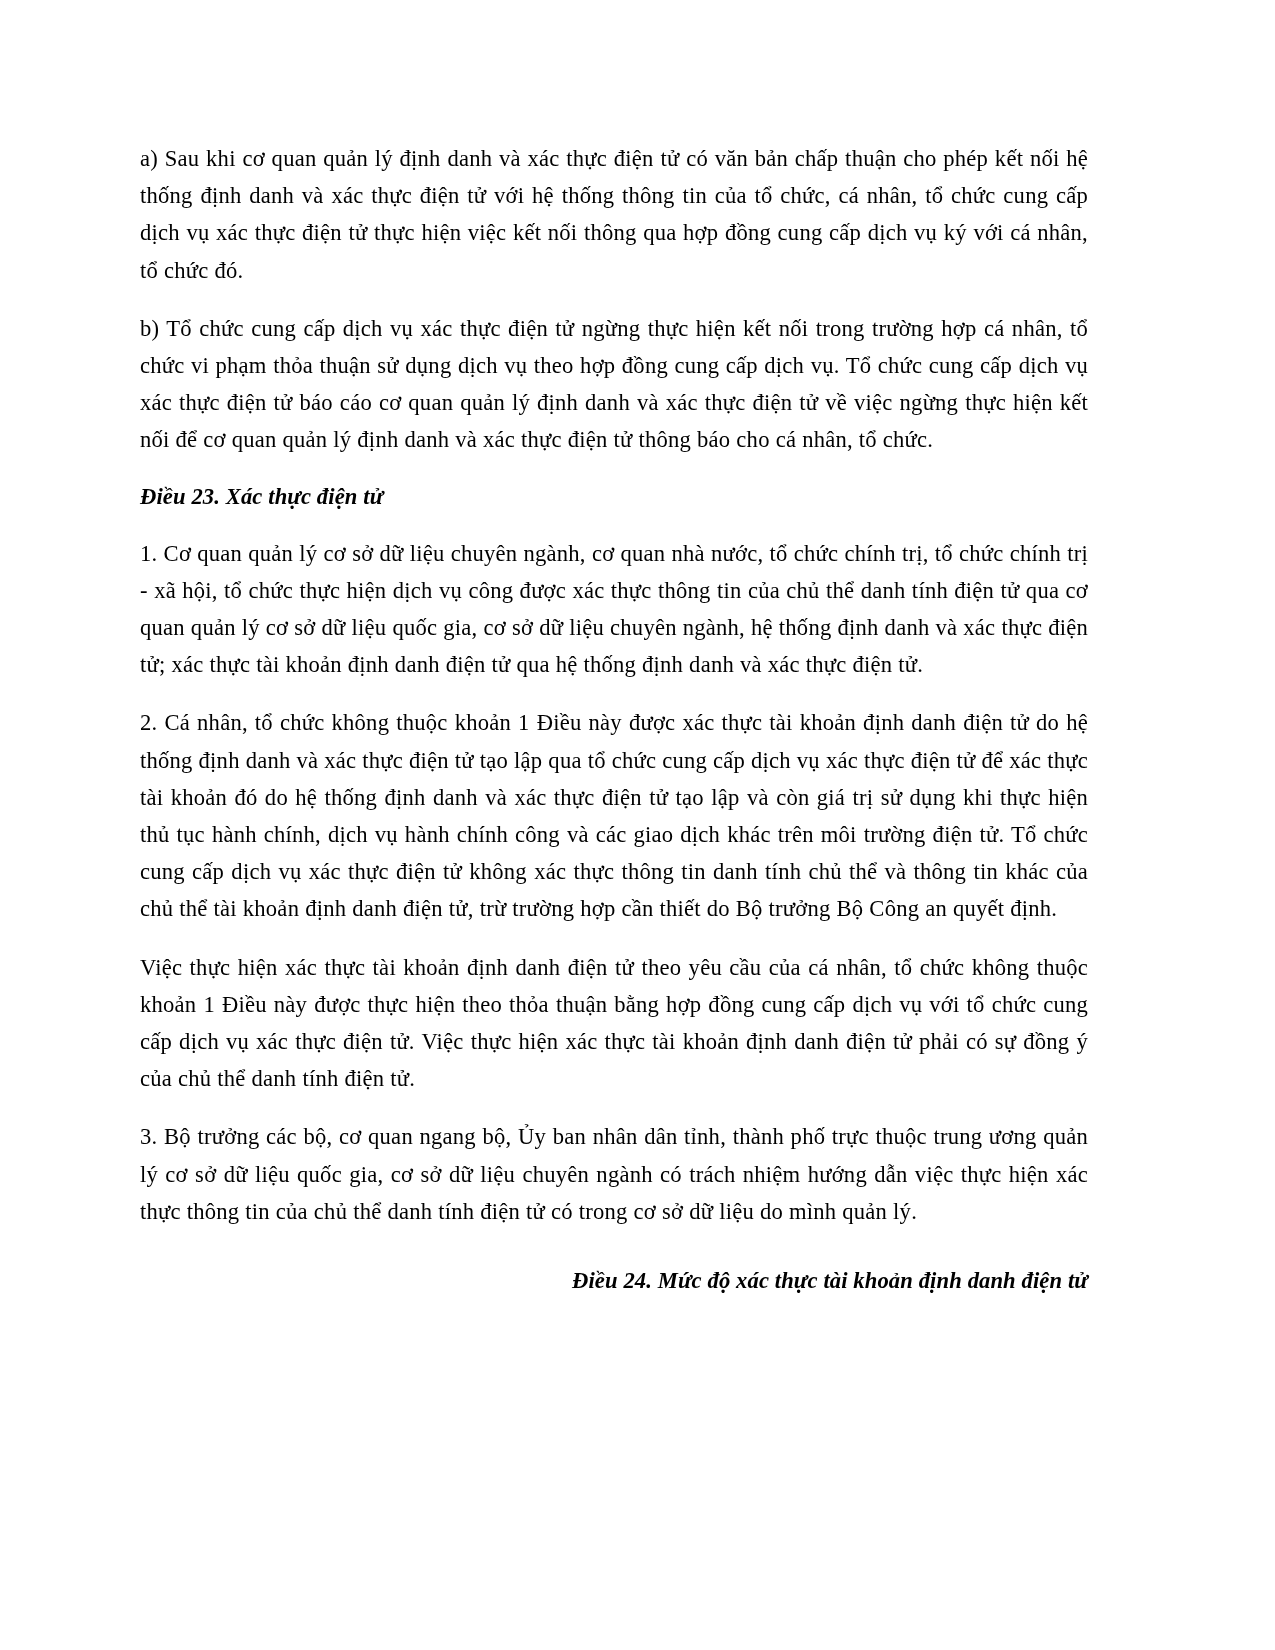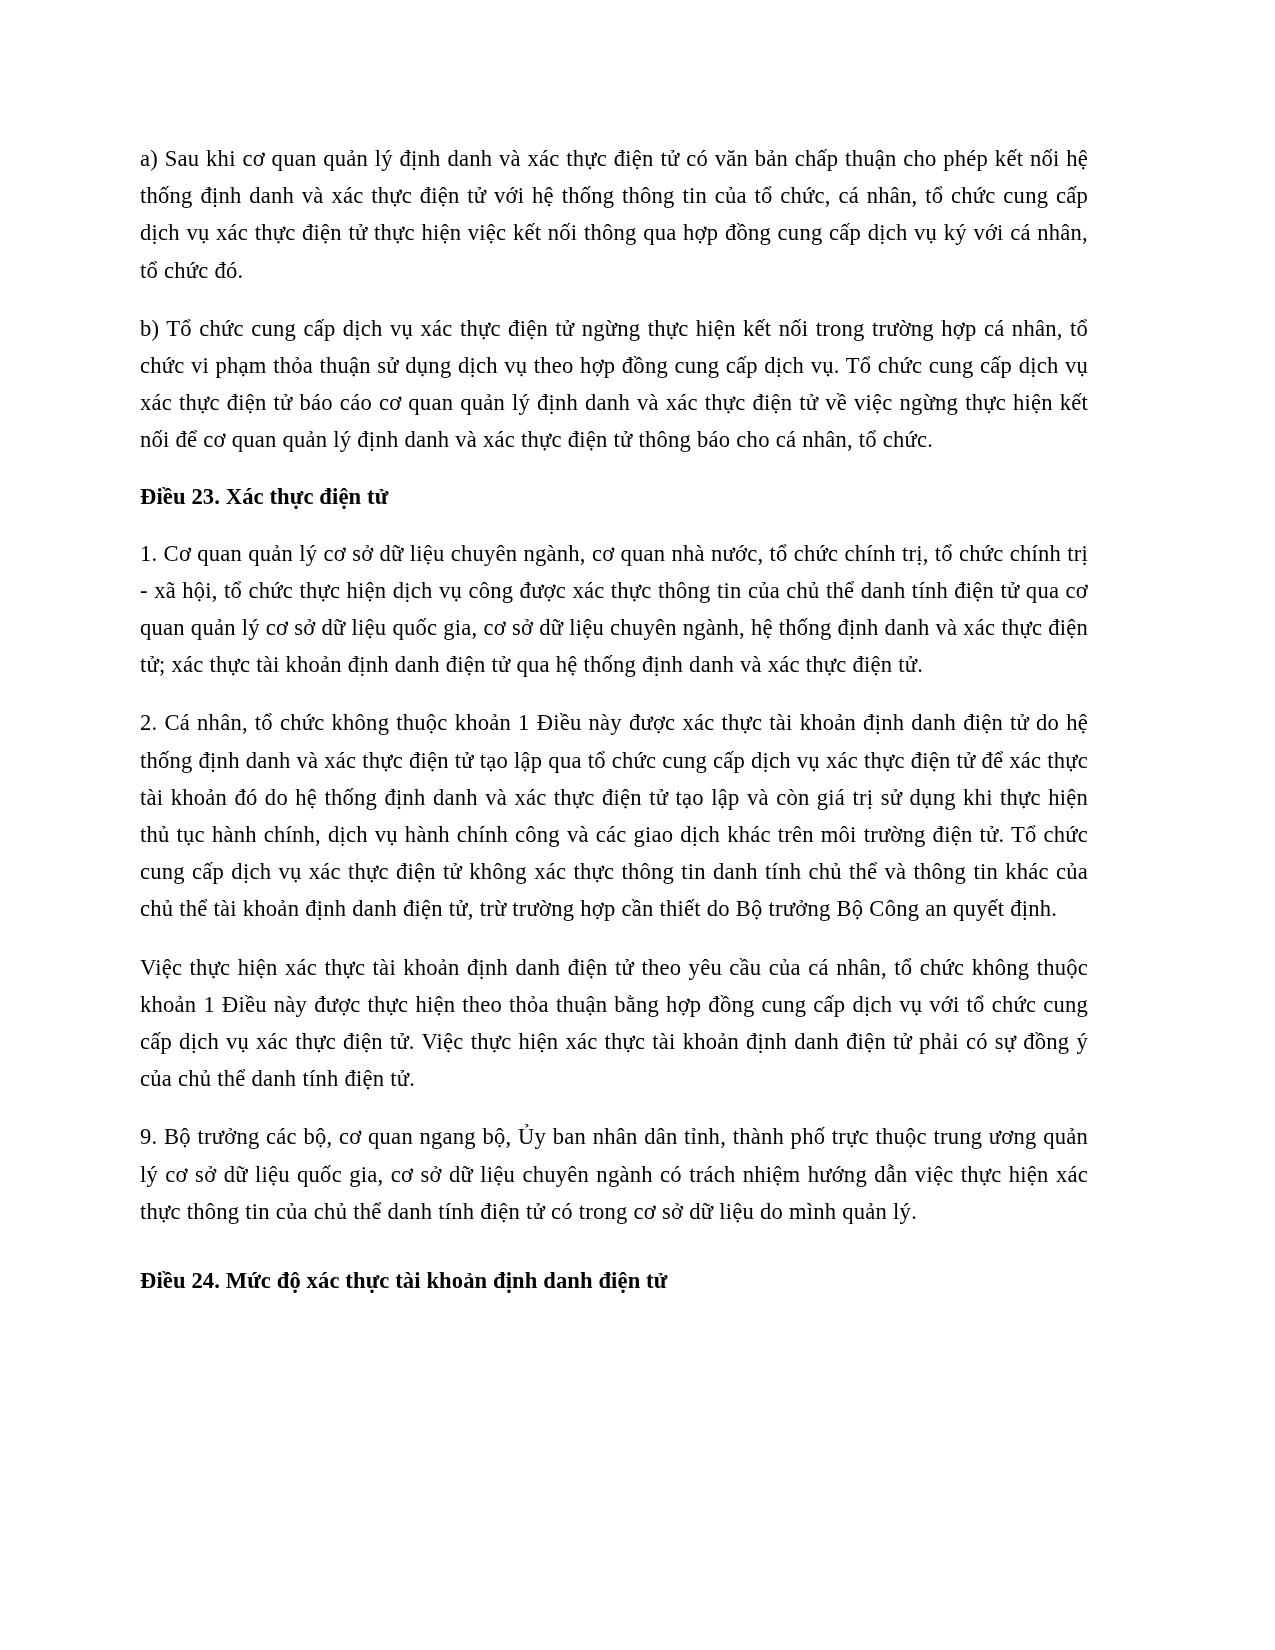--- a/index.html
+++ b/index.html
@@ -37,42 +37,44 @@
   p.body-text:last-child {
     margin-bottom: 0;
   }
   h2.article-heading {
     margin: 20px 0 22px 0;
     font-size: 22.6px;
     line-height: 33px;
     font-weight: bold;
     text-align: left;
     letter-spacing: 0.005em;
+    font-style: italic;
   }
   h2.article-heading.tight-top {
     margin-top: 34px;
+    text-align: right;
   }
 </style>
 </head>
 <body>
 
 <div class="page">
   <div class="content">
 
     <p class="body-text">a) Sau khi cơ quan quản lý định danh và xác thực điện tử có văn bản chấp thuận cho phép kết nối hệ thống định danh và xác thực điện tử với hệ thống thông tin của tổ chức, cá nhân, tổ chức cung cấp dịch vụ xác thực điện tử thực hiện việc kết nối thông qua hợp đồng cung cấp dịch vụ ký với cá nhân, tổ chức đó.</p>
 
     <p class="body-text">b) Tổ chức cung cấp dịch vụ xác thực điện tử ngừng thực hiện kết nối trong trường hợp cá nhân, tổ chức vi phạm thỏa thuận sử dụng dịch vụ theo hợp đồng cung cấp dịch vụ. Tổ chức cung cấp dịch vụ xác thực điện tử báo cáo cơ quan quản lý định danh và xác thực điện tử về việc ngừng thực hiện kết nối để cơ quan quản lý định danh và xác thực điện tử thông báo cho cá nhân, tổ chức.</p>
 
     <h2 class="article-heading">Điều 23. Xác thực điện tử</h2>
 
     <p class="body-text">1. Cơ quan quản lý cơ sở dữ liệu chuyên ngành, cơ quan nhà nước, tổ chức chính trị, tổ chức chính trị - xã hội, tổ chức thực hiện dịch vụ công được xác thực thông tin của chủ thể danh tính điện tử qua cơ quan quản lý cơ sở dữ liệu quốc gia, cơ sở dữ liệu chuyên ngành, hệ thống định danh và xác thực điện tử; xác thực tài khoản định danh điện tử qua hệ thống định danh và xác thực điện tử.</p>
 
     <p class="body-text">2. Cá nhân, tổ chức không thuộc khoản 1 Điều này được xác thực tài khoản định danh điện tử do hệ thống định danh và xác thực điện tử tạo lập qua tổ chức cung cấp dịch vụ xác thực điện tử để xác thực tài khoản đó do hệ thống định danh và xác thực điện tử tạo lập và còn giá trị sử dụng khi thực hiện thủ tục hành chính, dịch vụ hành chính công và các giao dịch khác trên môi trường điện tử. Tổ chức cung cấp dịch vụ xác thực điện tử không xác thực thông tin danh tính chủ thể và thông tin khác của chủ thể tài khoản định danh điện tử, trừ trường hợp cần thiết do Bộ trưởng Bộ Công an quyết định.</p>
 
     <p class="body-text">Việc thực hiện xác thực tài khoản định danh điện tử theo yêu cầu của cá nhân, tổ chức không thuộc khoản 1 Điều này được thực hiện theo thỏa thuận bằng hợp đồng cung cấp dịch vụ với tổ chức cung cấp dịch vụ xác thực điện tử. Việc thực hiện xác thực tài khoản định danh điện tử phải có sự đồng ý của chủ thể danh tính điện tử.</p>
 
-    <p class="body-text">9. Bộ trưởng các bộ, cơ quan ngang bộ, Ủy ban nhân dân tỉnh, thành phố trực thuộc trung ương quản lý cơ sở dữ liệu quốc gia, cơ sở dữ liệu chuyên ngành có trách nhiệm hướng dẫn việc thực hiện xác thực thông tin của chủ thể danh tính điện tử có trong cơ sở dữ liệu do mình quản lý.</p>
+    <p class="body-text">3. Bộ trưởng các bộ, cơ quan ngang bộ, Ủy ban nhân dân tỉnh, thành phố trực thuộc trung ương quản lý cơ sở dữ liệu quốc gia, cơ sở dữ liệu chuyên ngành có trách nhiệm hướng dẫn việc thực hiện xác thực thông tin của chủ thể danh tính điện tử có trong cơ sở dữ liệu do mình quản lý.</p>
 
     <h2 class="article-heading tight-top">Điều 24. Mức độ xác thực tài khoản định danh điện tử</h2>
 
 
   </div>
 </div>
 
 </body></html>

